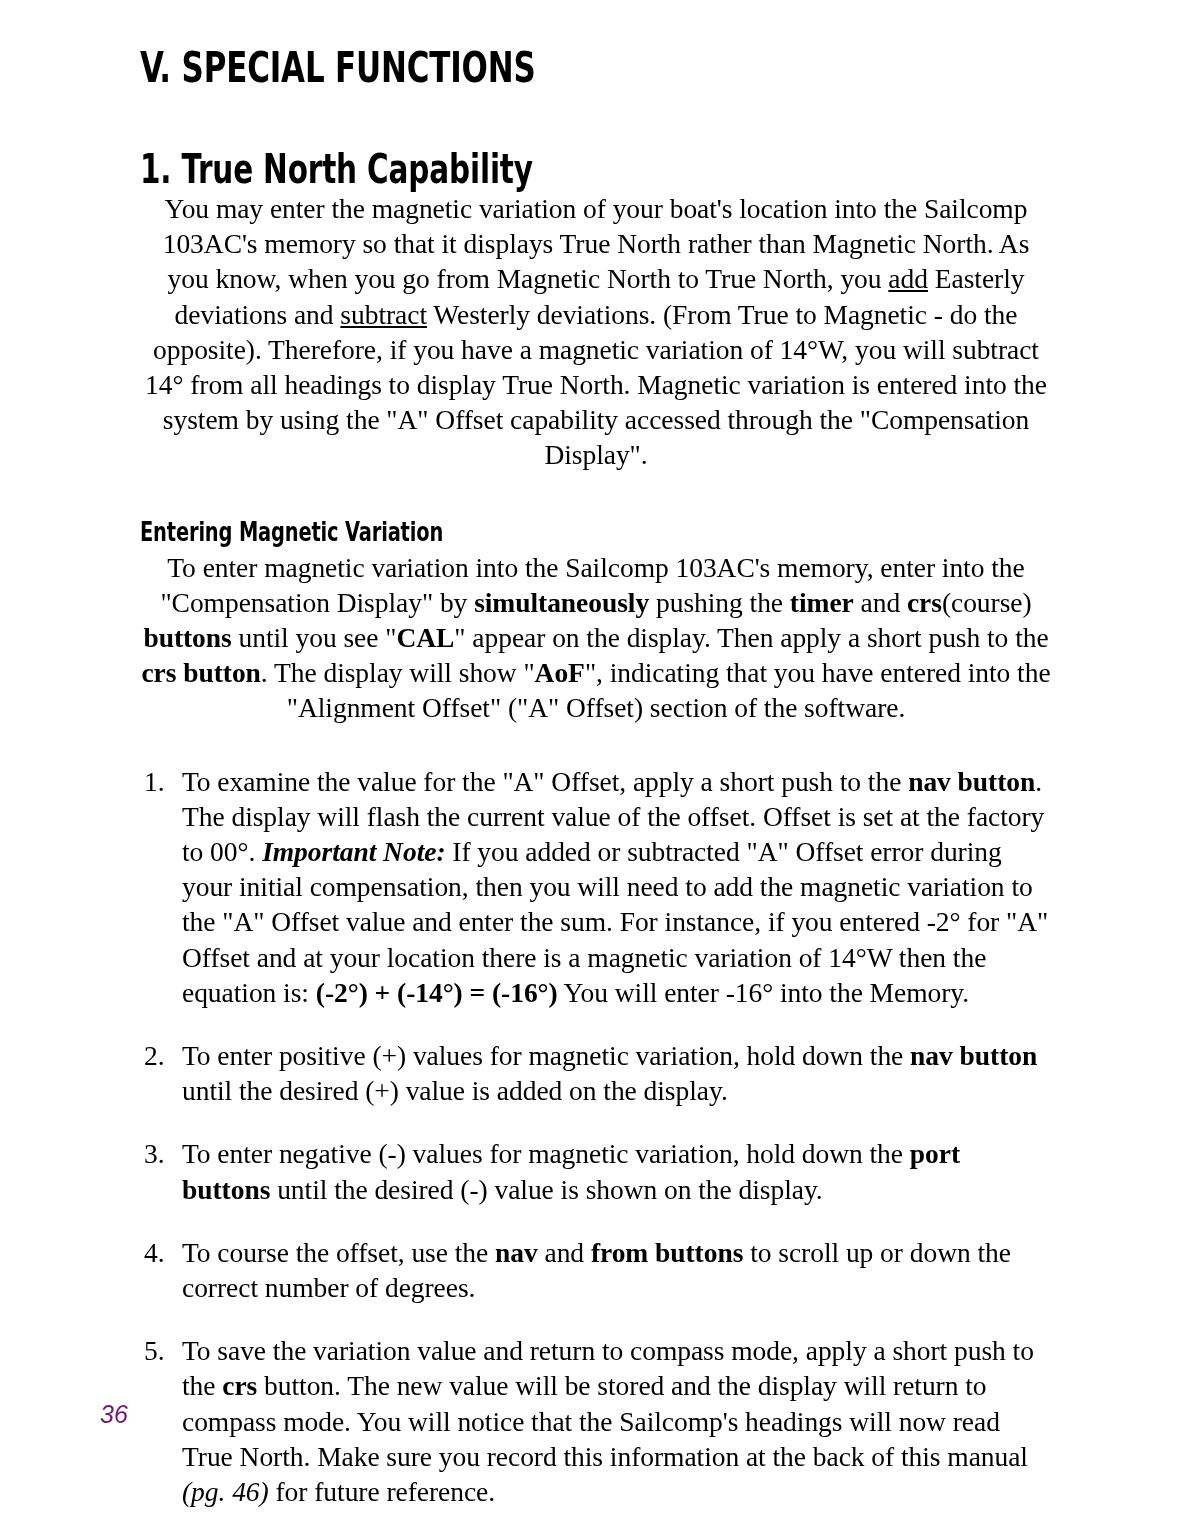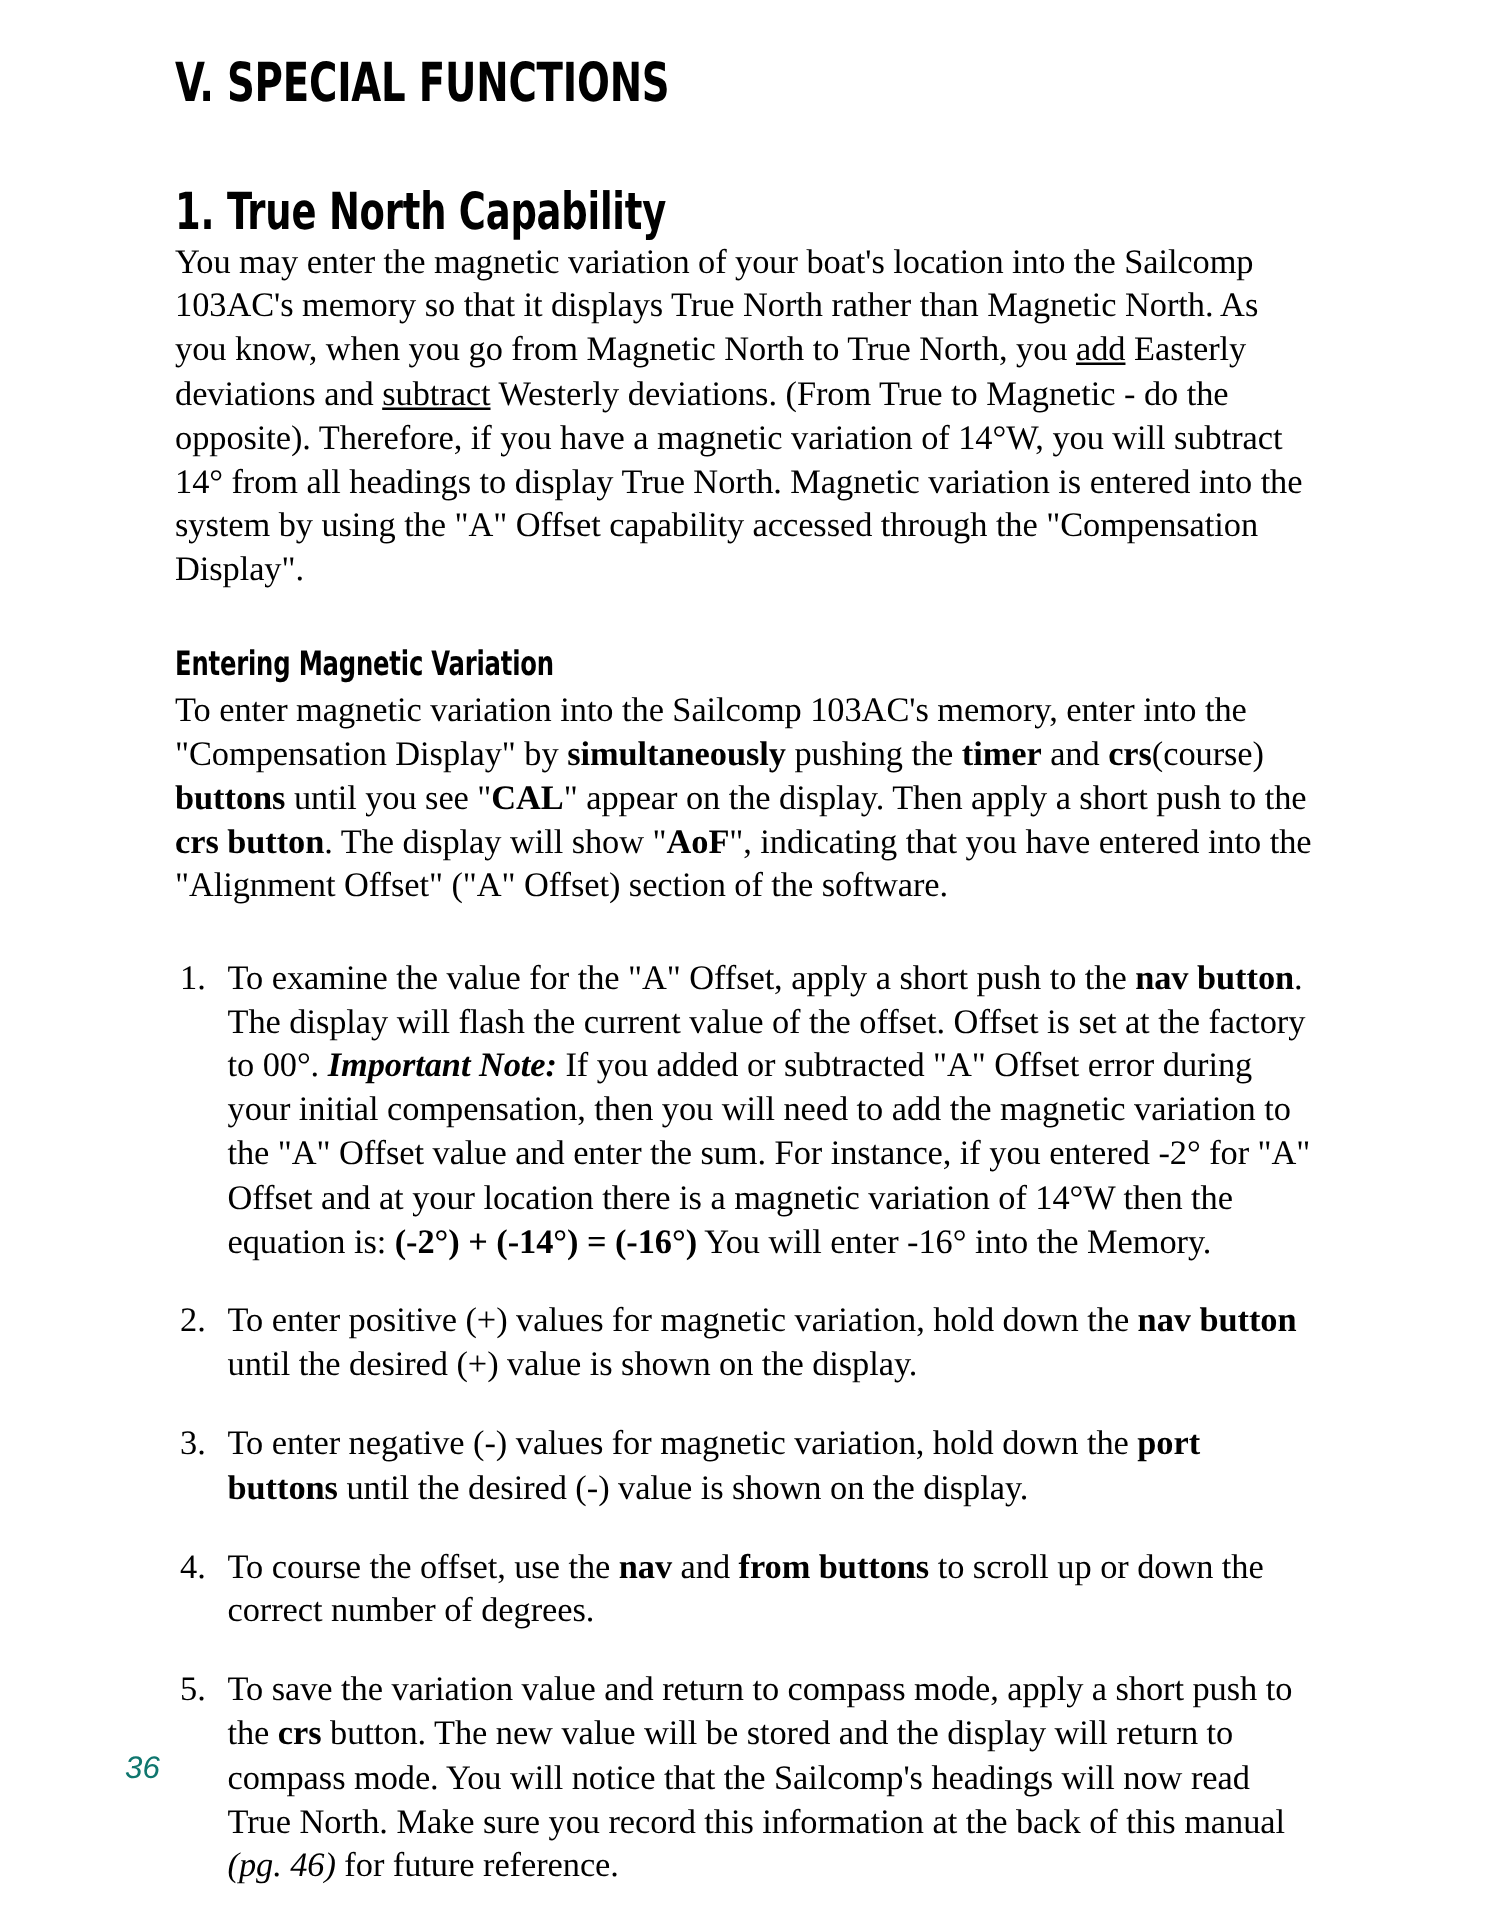--- a/index.html
+++ b/index.html
@@ -59,21 +59,21 @@
     font-size: 27px;
     line-height: 30px;
     margin: 0 0 3px 0;
   }
 
   
   p.body {
     font-size: 27.5px;
     line-height: 35.2px;
     margin: 0;
-    text-align: left;
+    text-align: center;
     letter-spacing: -0.05px;
   }
   .para-intro { margin-top: 26px; }
   .sub-block  { margin-top: 44px; }
   .para-sub   { margin-top: 0; }
 
   
   ol.steps {
     list-style: none;
     margin: 0;
@@ -107,21 +107,21 @@
 
   
   .folio {
     position: absolute;
     left: 100px;
     top: 1400px;
     font-family: "Liberation Sans", sans-serif;
     font-style: italic;
     font-size: 25px;
     line-height: 28px;
-    color: #0f766e;
+    color: #701a75;
   }
 </style>
 </head>
 <body>
 
 <div class="page">
 
   <div class="content">
 
     <h1 class="h-chapter">V. SPECIAL FUNCTIONS</h1>
@@ -133,21 +133,21 @@
     <div class="sub-block">
       <h3 class="h-sub">Entering Magnetic Variation</h3>
 
       <p class="body para-sub"><span>To enter magnetic variation into the Sailcomp 103AC's memory, enter into the "Compensation Display" by </span><b>simultaneously</b><span> pushing the </span><b>timer</b><span> and </span><b>crs</b><span>(course) </span><b>buttons</b><span> until you see "</span><b>CAL</b><span>" appear on the display. Then apply a short push to the </span><b>crs button</b><span>. The display will show "</span><b>AoF</b><span>", indicating that you have entered into the "Alignment Offset" ("A" Offset) section of the software.</span></p>
     </div>
 
     <ol class="steps">
 
       <li><span class="num">1.</span><span>To examine the value for the "A" Offset, apply a short push to the </span><b>nav button</b><span>. The display will flash the current value of the offset. Offset is set at the factory to 00°. </span><span class="bi">Important Note:</span><span>  If you added or subtracted "A" Offset error during your initial compensation, then you will need to add the magnetic variation to the "A" Offset value and enter the sum.  For instance, if you entered -2° for "A" Offset and at your location there is a magnetic variation of 14°W then the equation is:  </span><b>(-2°) + (-14°) = (-16°)</b><span>  You will enter -16° into the Memory.</span></li>
 
-      <li><span class="num">2.</span><span>To enter positive (+) values for magnetic variation, hold down the </span><b>nav button</b><span> until the desired (+) value is shown on the display.</span></li>
+      <li><span class="num">2.</span><span>To enter positive (+) values for magnetic variation, hold down the </span><b>nav button</b><span> until the desired (+) value is added on the display.</span></li>
 
       <li><span class="num">3.</span><span>To enter negative (-) values for magnetic variation, hold down the </span><b>port buttons</b><span> until the desired (-) value is shown on the display.</span></li>
 
       <li><span class="num">4.</span><span>To course the offset, use the </span><b>nav</b><span> and </span><b>from buttons</b><span> to scroll up or down the correct number of degrees.</span></li>
 
       <li><span class="num">5.</span><span>To save the variation value and return to compass mode, apply a short push to the </span><b>crs</b><span> button.  The new value will be stored and the display will return to compass mode.  You will notice that the Sailcomp's headings will now read True North.  Make sure you record this information at the back of this manual </span><i>(pg. 46)</i><span> for future reference.</span></li>
 
     </ol>
 
   </div>

